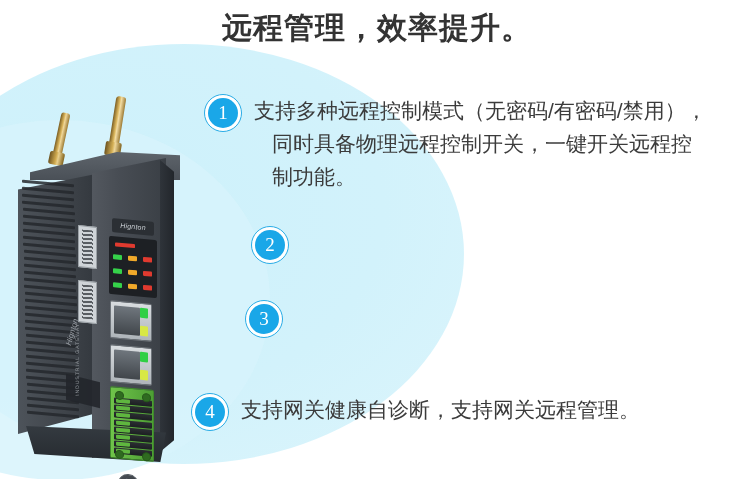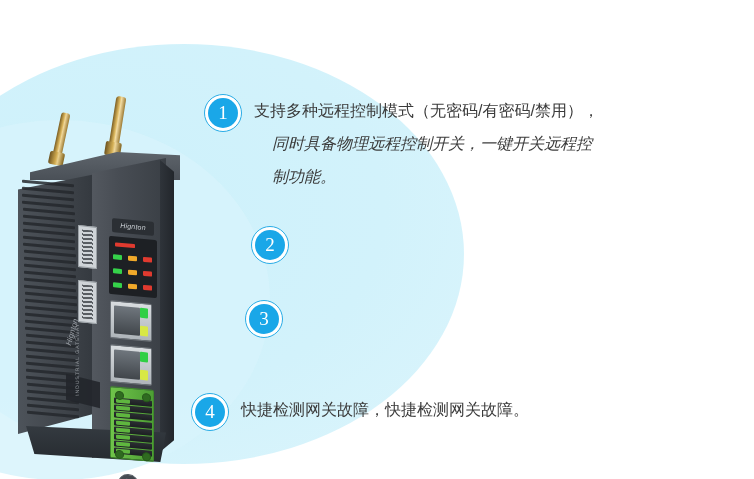--- a/index.html
+++ b/index.html
@@ -62,26 +62,26 @@
     color:#ffffff;
     font-size:19px;
     line-height:30px;
     text-align:center;
     font-weight:normal;
     font-family:"Liberation Serif","DejaVu Serif",serif;
   }
   .ftext{
     margin-left:12px;
     color:#3b3b3b;
-    font-size:16px;
+    font-size:21px;
     line-height:33px;
     white-space:nowrap;
   }
   .ftext .ln{display:block;}
-  .ftext .ind{padding-left:18px;font-style:italic;}
+  .ftext .ind{padding-left:18px;}
 
   #f1{left:204px;top:94px;}
   #f2{left:251px;top:226px;}
   #f3{left:245px;top:300px;}
   #f4{left:191px;top:393px;}
 
   
   .device{position:absolute;left:0px;top:96px;width:250px;height:360px;}
   .ant-a{
     position:absolute;left:52px;top:16px;width:9px;height:46px;
@@ -345,20 +345,21 @@
         <div class="trow" style="top: 60.4px;"></div>
         <div class="screw" style="left: 4px; top: 3px;"></div>
         <div class="screw" style="left: 31px; top: 3px;"></div>
         <div class="screw" style="left: 4px; top: 62px;"></div>
         <div class="screw" style="left: 31px; top: 62px;"></div>
       </div>
 
     <div class="pbtn"></div>
   </div>
 
+  <div class="title">远程管理，效率提升。</div>
 
   <div class="feature" id="f1">
     <div class="badge">
       <div class="core">1</div>
     </div>
     <div class="ftext">
       <span class="ln">支持多种远程控制模式（无密码/有密码/禁用），</span>
       <span class="ln ind">同时具备物理远程控制开关，一键开关远程控</span>
       <span class="ln ind">制功能。</span>
     </div>
@@ -374,17 +375,17 @@
     <div class="badge">
       <div class="core">3</div>
     </div>
   </div>
 
   <div class="feature" id="f4">
     <div class="badge">
       <div class="core">4</div>
     </div>
     <div class="ftext">
-      <span class="ln">快捷检测网关故障，快捷检测网关故障。</span>
+      <span class="ln">支持网关健康自诊断，支持网关远程管理。</span>
     </div>
   </div>
 
 </div>
 
 </body></html>

